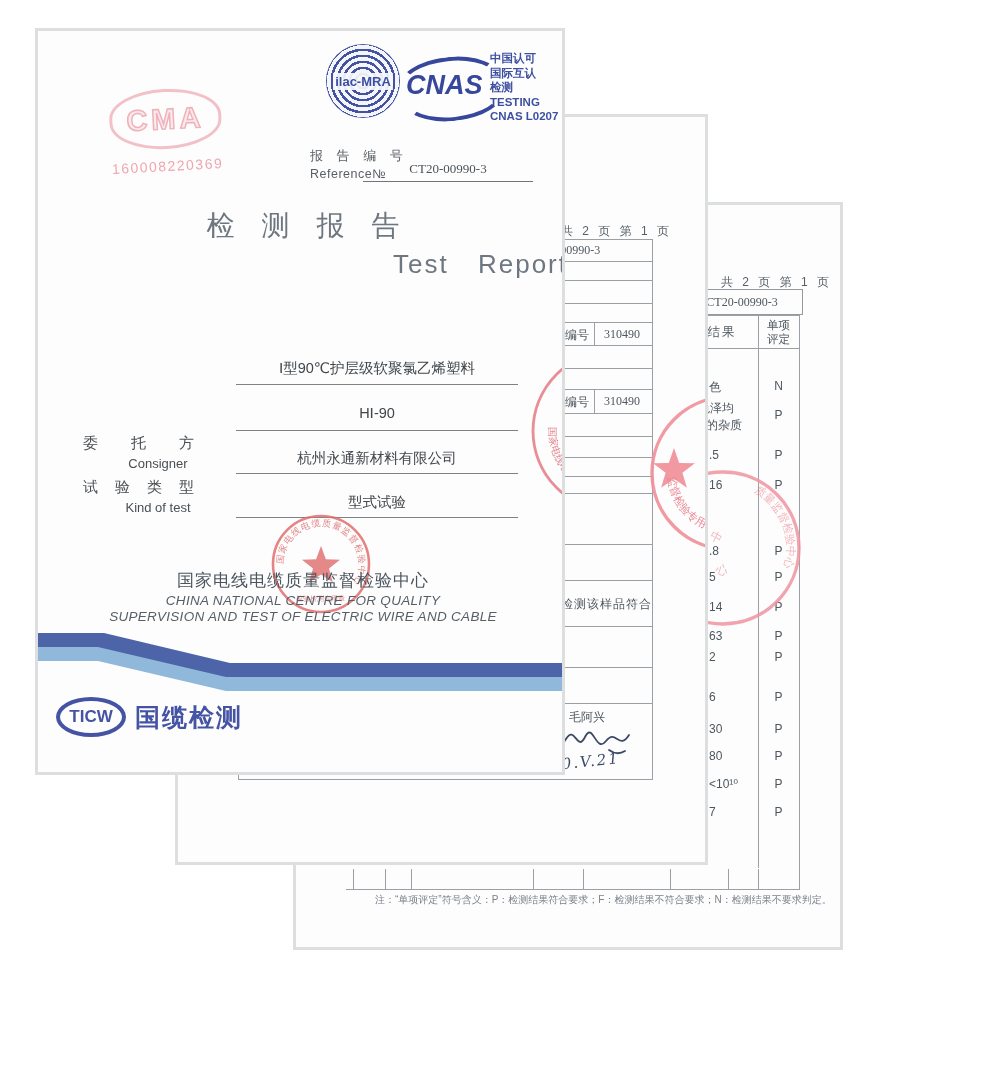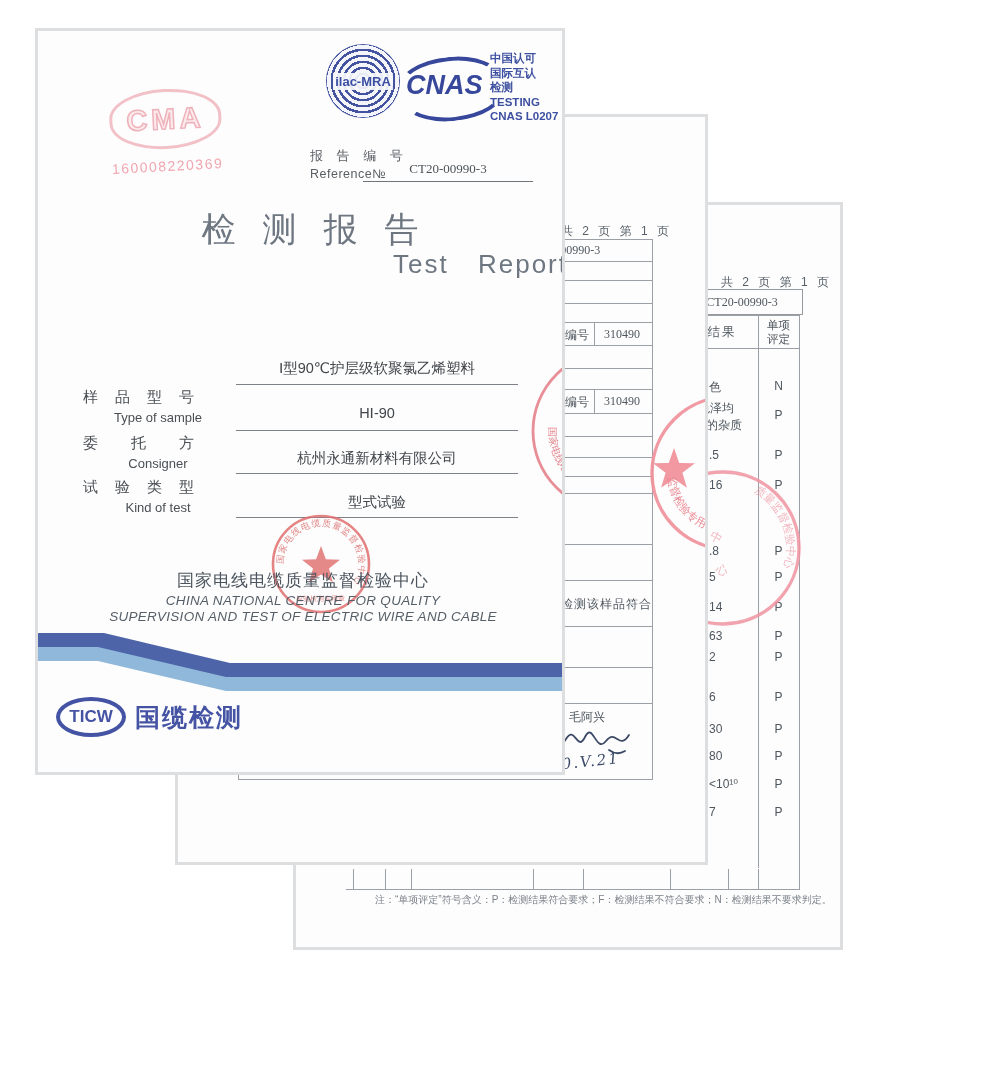--- a/index.html
+++ b/index.html
@@ -38,22 +38,22 @@
   .accred{left:452px;top:20px;font-size:11.5px;line-height:14.5px;color:#3d4fa0;font-weight:bold;}
   .accred div{white-space:nowrap;}
 
   .refblock{left:272px;top:116px;font-size:13px;color:#5a5f64;}
   .ref-cn{letter-spacing:5px;}
   .ref-en{font-size:12.5px;margin-top:2px;letter-spacing:0.5px;}
   .ref-line{left:325px;top:150px;width:170px;border-bottom:1.5px solid #6f757a;}
   .ref-val{left:330px;top:130px;width:160px;text-align:center;font-size:13px;color:#4c5257;
     font-family:"Liberation Serif","DejaVu Serif",serif;}
 
-  .title-cn{left:0;top:176px;width:530px;text-align:center;font-size:34px;color:#6e7781;
-    letter-spacing:27px;text-indent:27px;font-weight:500;padding-left:7px;}
+  .title-cn{left:0;top:176px;width:530px;text-align:center;font-size:28px;color:#6e7781;
+    letter-spacing:27px;text-indent:27px;font-weight:500;}
   .title-en{left:0;top:218px;width:530px;text-align:right;font-size:26px;color:#6e7781;
     letter-spacing:2px;word-spacing:20px;}
 
   .field-label{left:45px;width:150px;color:#4a4f54;}
   .field-label .cn{font-size:15px;letter-spacing:1px;white-space:nowrap;}
   .field-label .en{font-size:13px;margin-top:3px;text-align:center;white-space:nowrap;}
   .field-val{left:198px;width:282px;text-align:center;font-size:14.5px;color:#41464b;white-space:nowrap;}
   .field-line{left:198px;width:282px;border-bottom:1.6px solid #7c8287;}
 
   .org-cn{left:0;top:538px;width:530px;text-align:center;font-size:17px;color:#4b545e;letter-spacing:1px;}
@@ -288,24 +288,20 @@
   </div>
   <div class="abs ref-val">CT20-00990-3</div>
   <div class="abs ref-line"></div>
 
   <div class="abs title-cn">检测报告</div>
   <div class="abs title-en">Test Report</div>
 
   <div class="abs field-val" style="top:328px">Ⅰ型90℃护层级软聚氯乙烯塑料</div>
   <div class="abs field-line" style="top:353px"></div>
 
-  <div class="abs field-label" style="top:357px">
-    <div class="cn">样　品　型　号</div>
-    <div class="en">Type of sample</div>
-  </div>
   <div class="abs field-val" style="top:374px">HⅠ-90</div>
   <div class="abs field-line" style="top:399px"></div>
 
   <div class="abs field-label" style="top:403px">
     <div class="cn">委　　托　　方</div>
     <div class="en">Consigner</div>
   </div>
   <div class="abs field-val" style="top:418px">杭州永通新材料有限公司</div>
   <div class="abs field-line" style="top:442px"></div>
 

